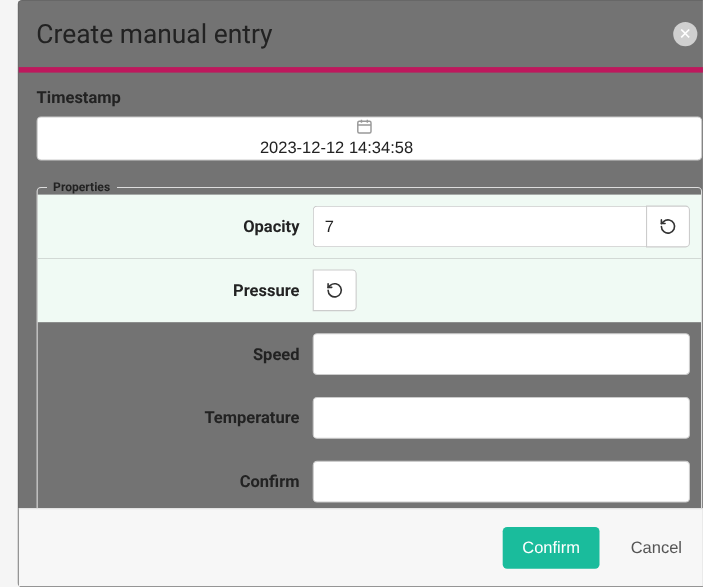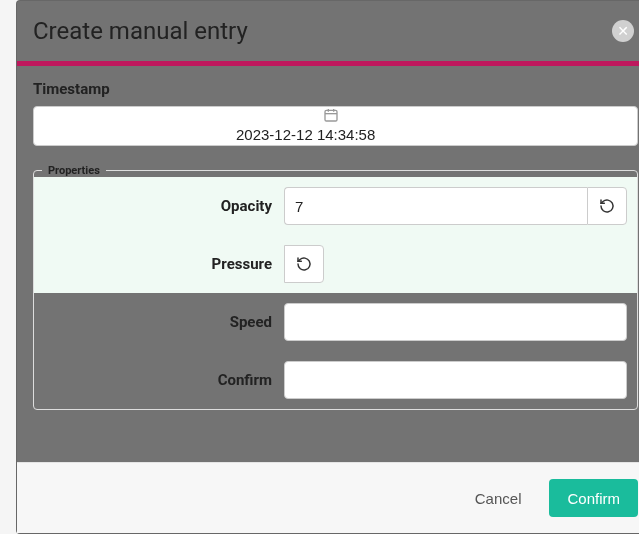--- a/index.html
+++ b/index.html
@@ -227,30 +227,36 @@
         </div>
       </div>
 
       <div class="prop-row">
         <div class="prop-label">Speed</div>
         <div class="prop-input-group">
           <input class="prop-input" type="text" value="" style="">
         </div>
       </div>
 
+      <div class="prop-row">
+        <div class="prop-label">Temperature</div>
+        <div class="prop-input-group">
+          <input class="prop-input" type="text" value="" style="">
+        </div>
+      </div>
 
       <div class="prop-row">
         <div class="prop-label">Confirm</div>
         <div class="prop-input-group">
           <input class="prop-input" type="text" value="" style="">
         </div>
       </div>
 
     </fieldset>
 
   </div>
 
   <div class="modal-footer">
+    <button class="btn btn-confirm">Confirm</button>
     <button class="btn btn-cancel">Cancel</button>
-    <button class="btn btn-confirm">Confirm</button>
   </div>
 
 </div>
 
 </body></html>

